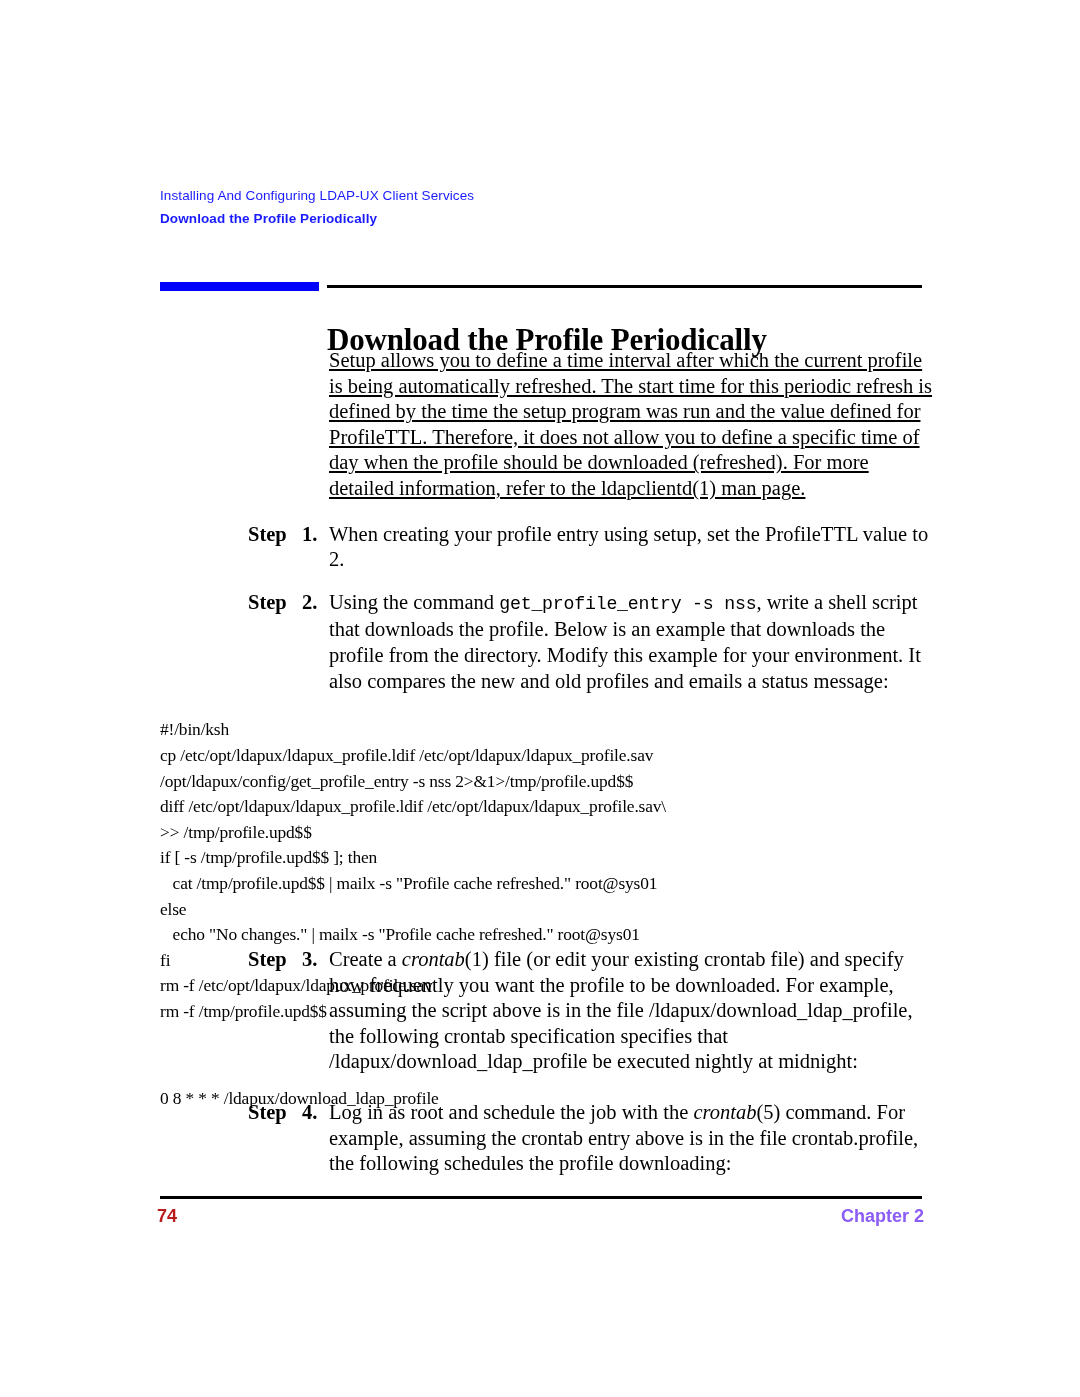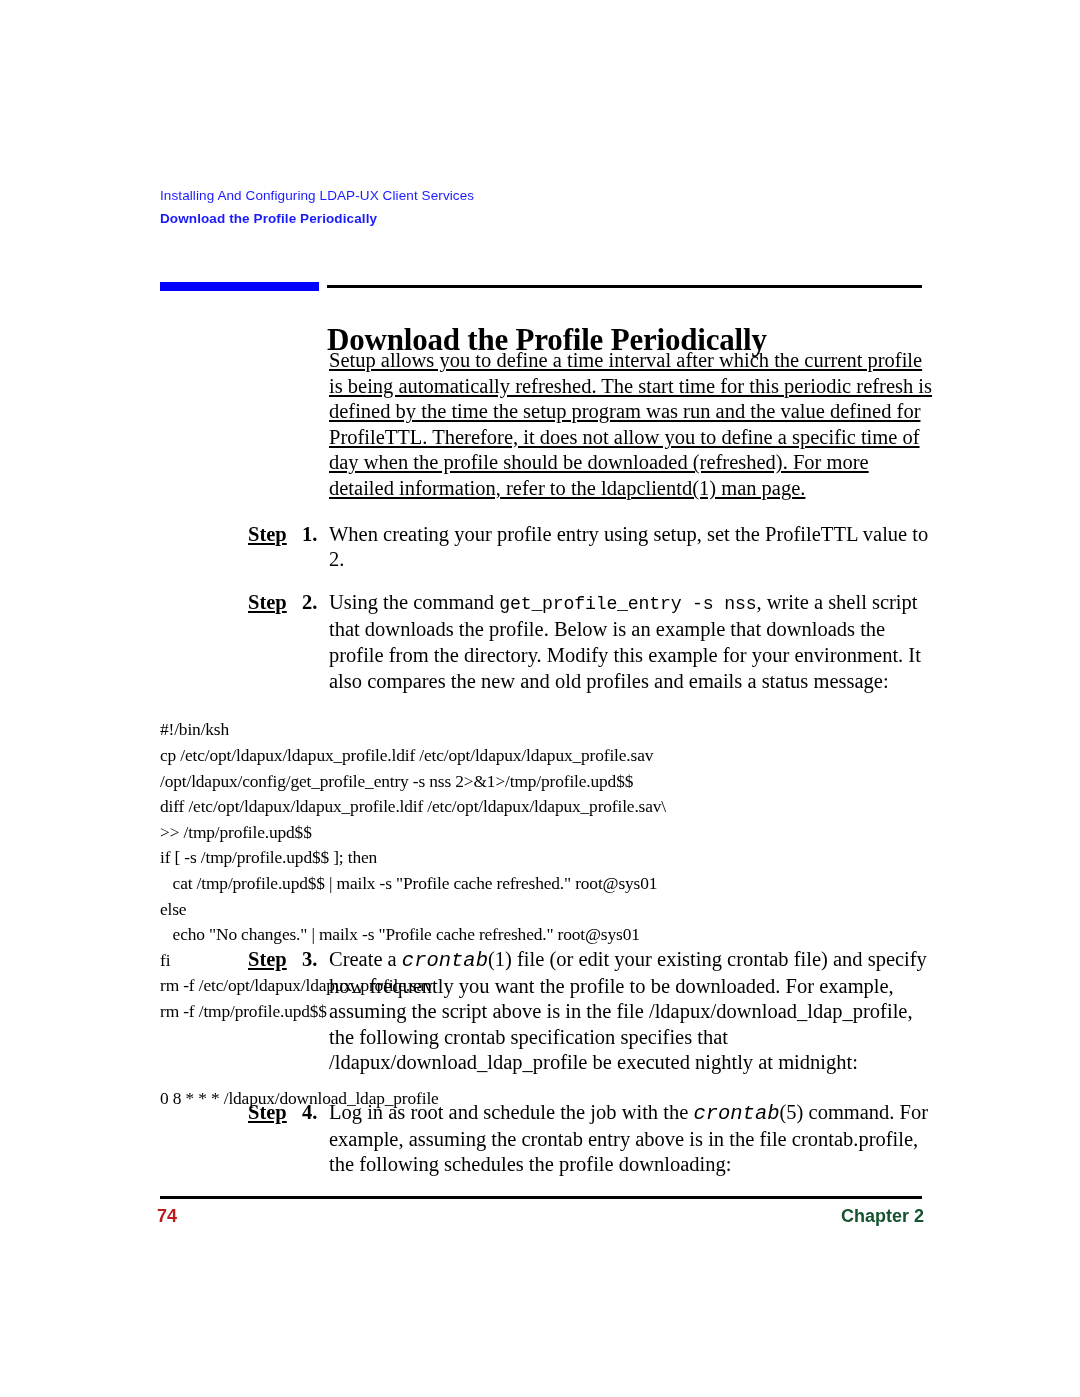--- a/index.html
+++ b/index.html
@@ -109,37 +109,36 @@
     padding-left: 81px;
     font-size: 20.5px;
     line-height: 25.6px;
   }
   .step .step-word {
     position: absolute;
     left: 0;
     top: 0;
     font-weight: bold;
     font-size: 20.5px;
-    text-decoration: underline;
   }
   .step .step-num {
     position: absolute;
     left: 54px;
     top: 0;
     font-weight: bold;
     font-size: 20.5px;
   }
   .step .step-text { display: block; }
 
   .mono-inline {
     font-family: "Liberation Mono", monospace;
     font-size: 18.2px;
     letter-spacing: -0.2px;
   }
-  .ital { font-style: italic; font-family: Liberation Mono, monospace; }
+  .ital { font-style: italic; }
 
   
   .code {
     position: absolute;
     left: 158px;
     font-family: Liberation Serif, serif;
     font-size: 17.4px;
     line-height: 25.6px;
     letter-spacing: -0.15px;
     white-space: pre;
@@ -168,21 +167,21 @@
   }
   .footer-chapter {
     position: absolute;
     left: 0;
     top: 1206px;
     width: 922px;
     text-align: right;
     font-family: "Liberation Sans", sans-serif;
     font-size: 18px;
     font-weight: bold;
-    color: #14532d;
+    color: #8b5cf6;
   }
 </style>
 </head>
 <body>
 
 <div class="page">
 
   <div class="runhead">
     <div class="runhead-chapter">Installing And Configuring LDAP-UX Client Services</div>
     <div class="runhead-section">Download the Profile Periodically</div>

